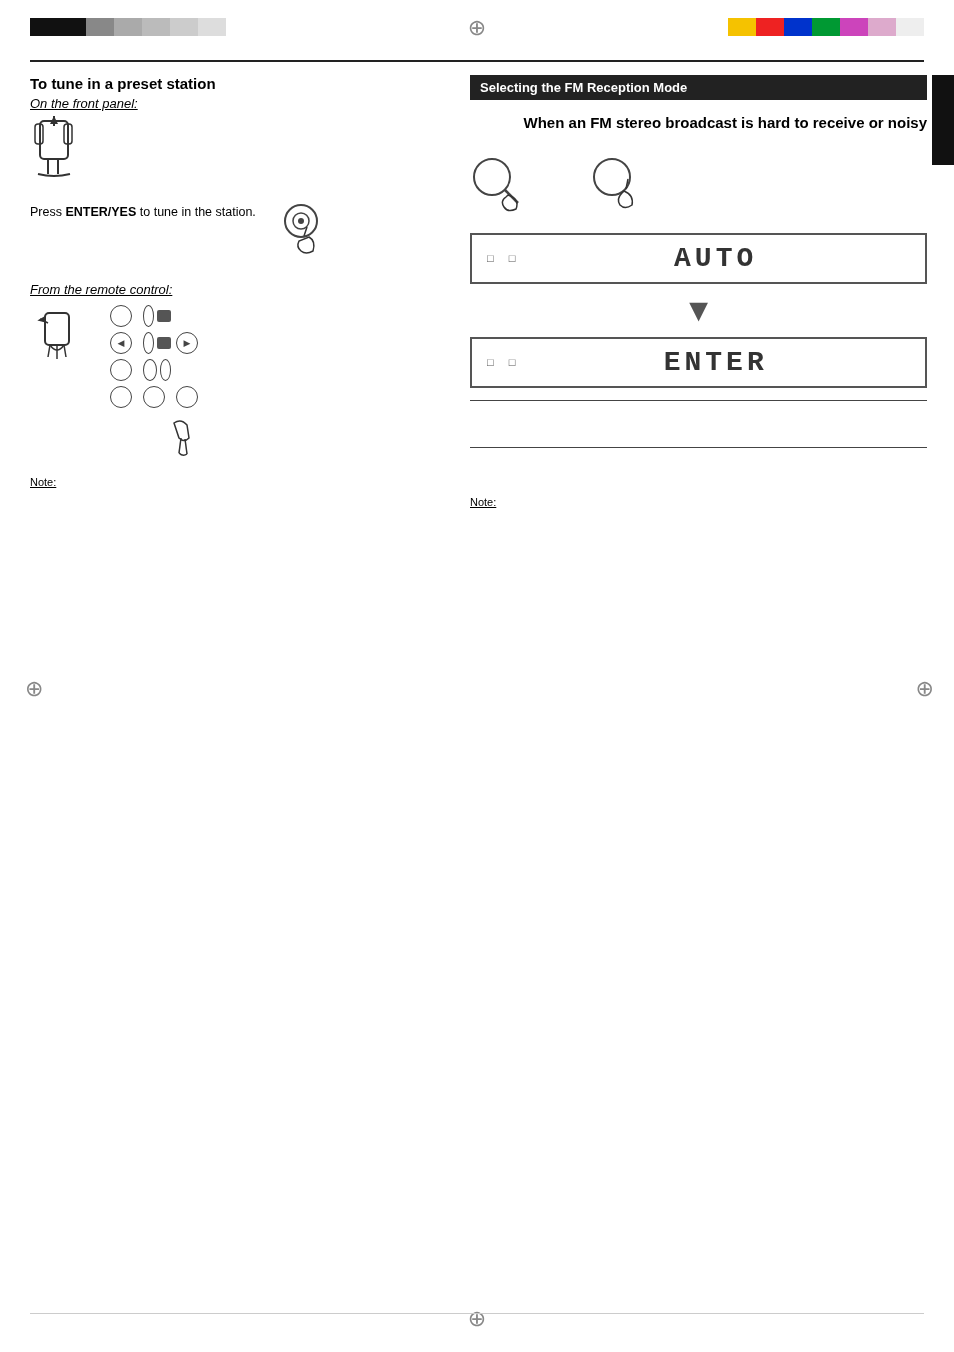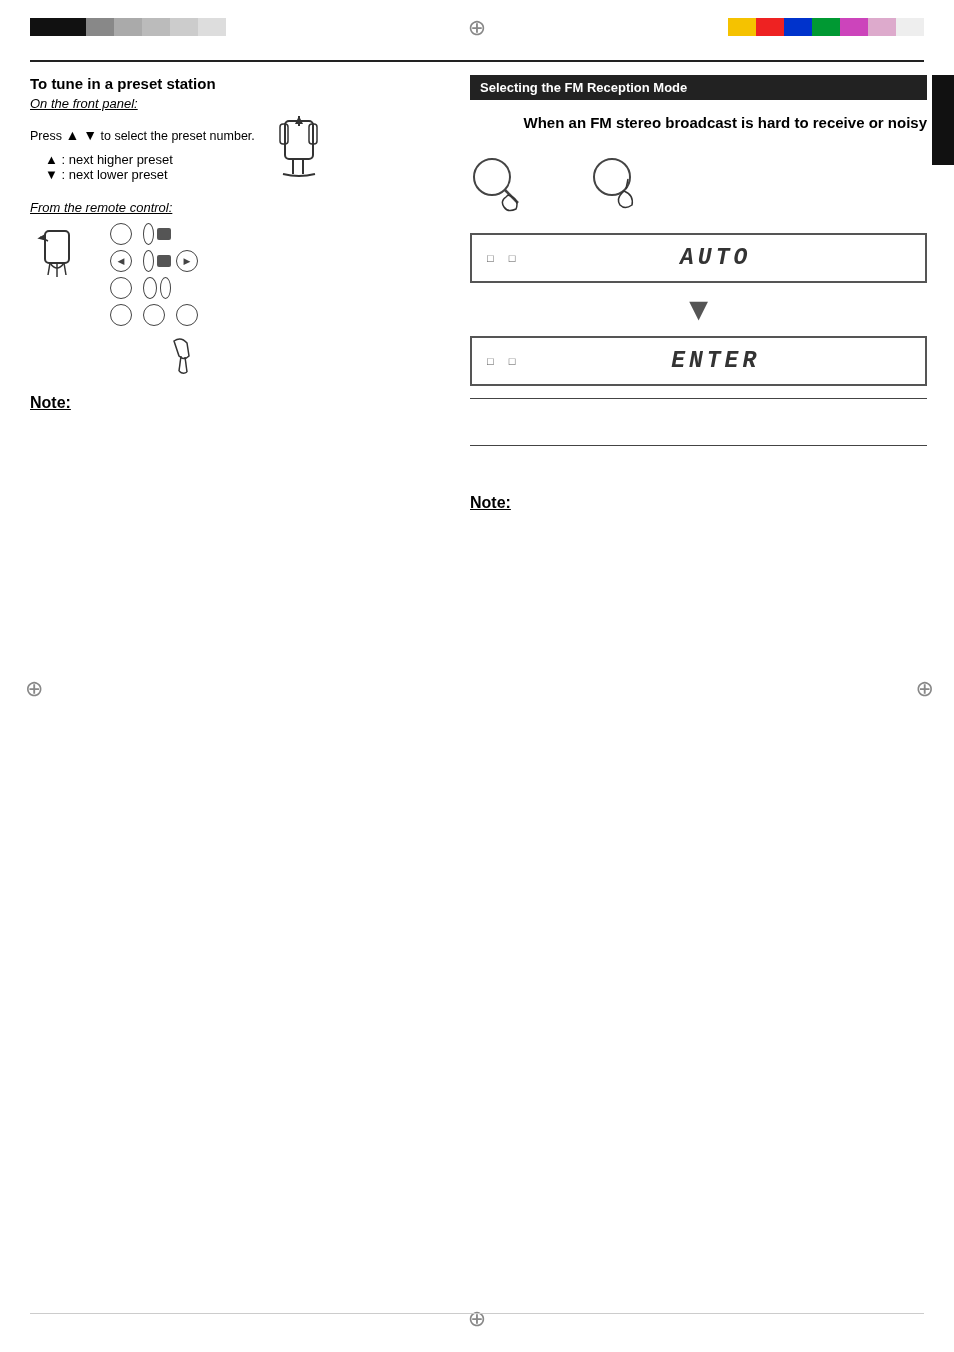--- a/index.html
+++ b/index.html
@@ -104,25 +104,24 @@
       margin: 8px 0;
       min-height: 50px;
       display: flex;
       align-items: center;
       justify-content: space-between;
       background: #fff;
     }
 
     .display-text {
       font-family: 'Courier New', monospace;
-      font-size: 23px;
+      font-size: 28px;
       font-weight: bold;
       letter-spacing: 4px;
       color: #333;
-      font-style: italic;
     }
 
     .display-dots {
       font-size: 11px;
       color: #555;
       letter-spacing: 6px;
     }
 
     
     .large-arrow {
@@ -169,23 +168,23 @@
     .black-tab {
       position: absolute;
       top: 75px;
       right: 0;
       width: 22px;
       height: 90px;
       background: #111;
     }
 
     .note-label {
-      font-weight: bold;
+      font-weight: normal;
       text-decoration: underline;
-      font-size: 16px;
+      font-size: 11px;
       margin-top: 6px;
       display: block;
     }
 
     .content-text {
       font-size: 12.5px;
       line-height: 1.5;
       margin: 4px 0;
     }
 
@@ -229,46 +228,53 @@
 <div class="left-col">
 
   <div style="margin-bottom:4px;">
     <span class="bold-text">To tune in a preset station</span>
   </div>
   <div style="margin-bottom:10px;">
     <span class="italic-underline">On the front panel:</span>
   </div>
 
   <div style="display:flex; align-items:flex-start; gap:20px; margin-bottom:15px;">
-    <div style="min-width:200px;">
-      <div class="content-text">
-        Press <span style="font-size:14px; font-weight:bold;">▲ ▼</span> to select the preset number.
-      </div>
-      <div style="margin:6px 0 3px 15px;">
-        <span style="font-size:13px;">▲</span> : next higher preset<br>
-        <span style="font-size:13px;">▼</span> : next lower preset
-      </div>
-    </div>
 
     <div style="margin-top:-5px;">
       <svg width="65" height="65" viewBox="0 0 65 65">
 
         <rect x="10" y="5" width="28" height="38" rx="4" ry="4" fill="none" stroke="#333" stroke-width="2"></rect>
         <rect x="5" y="8" width="8" height="20" rx="3" ry="3" fill="none" stroke="#333" stroke-width="1.5"></rect>
         <rect x="34" y="8" width="8" height="20" rx="3" ry="3" fill="none" stroke="#333" stroke-width="1.5"></rect>
         <line x1="18" y1="43" x2="18" y2="58" stroke="#333" stroke-width="2"></line>
         <line x1="28" y1="43" x2="28" y2="58" stroke="#333" stroke-width="2"></line>
         <path d="M8 58 Q24 62 40 58" fill="none" stroke="#333" stroke-width="2"></path>
 
         <line x1="24" y1="0" x2="24" y2="10" stroke="#333" stroke-width="2"></line>
         <polygon points="24,0 20,8 28,8" fill="#333"></polygon>
       </svg>
     </div>
   </div>
 
+  <div style="display:flex; align-items:flex-start; gap:15px; margin: 5px 0 20px 0;">
+    <div style="min-width:200px;">
+      <div class="content-text">Press <strong>ENTER/YES</strong> to tune in the station.</div>
+    </div>
+
+    <div>
+      <svg width="60" height="60" viewBox="0 0 60 60">
+        <circle cx="30" cy="22" r="16" fill="none" stroke="#444" stroke-width="2"></circle>
+        <circle cx="30" cy="22" r="8" fill="none" stroke="#444" stroke-width="1.5"></circle>
+        <circle cx="30" cy="22" r="3" fill="#444"></circle>
+
+        <path d="M38 38 Q45 42 42 52 Q35 56 30 52 Q25 48 28 42 Z" fill="none" stroke="#333" stroke-width="1.5"></path>
+        <line x1="33" y1="37" x2="36" y2="28" stroke="#333" stroke-width="1.5"></line>
+      </svg>
+    </div>
+  </div>
 
   <div style="margin-bottom:8px;">
     <span class="italic-underline">From the remote control:</span>
   </div>
 
   <div style="display:flex; gap:15px; align-items:flex-start; margin-bottom:15px;">
 
     <div>
       <svg width="55" height="55" viewBox="0 0 55 55">
 

